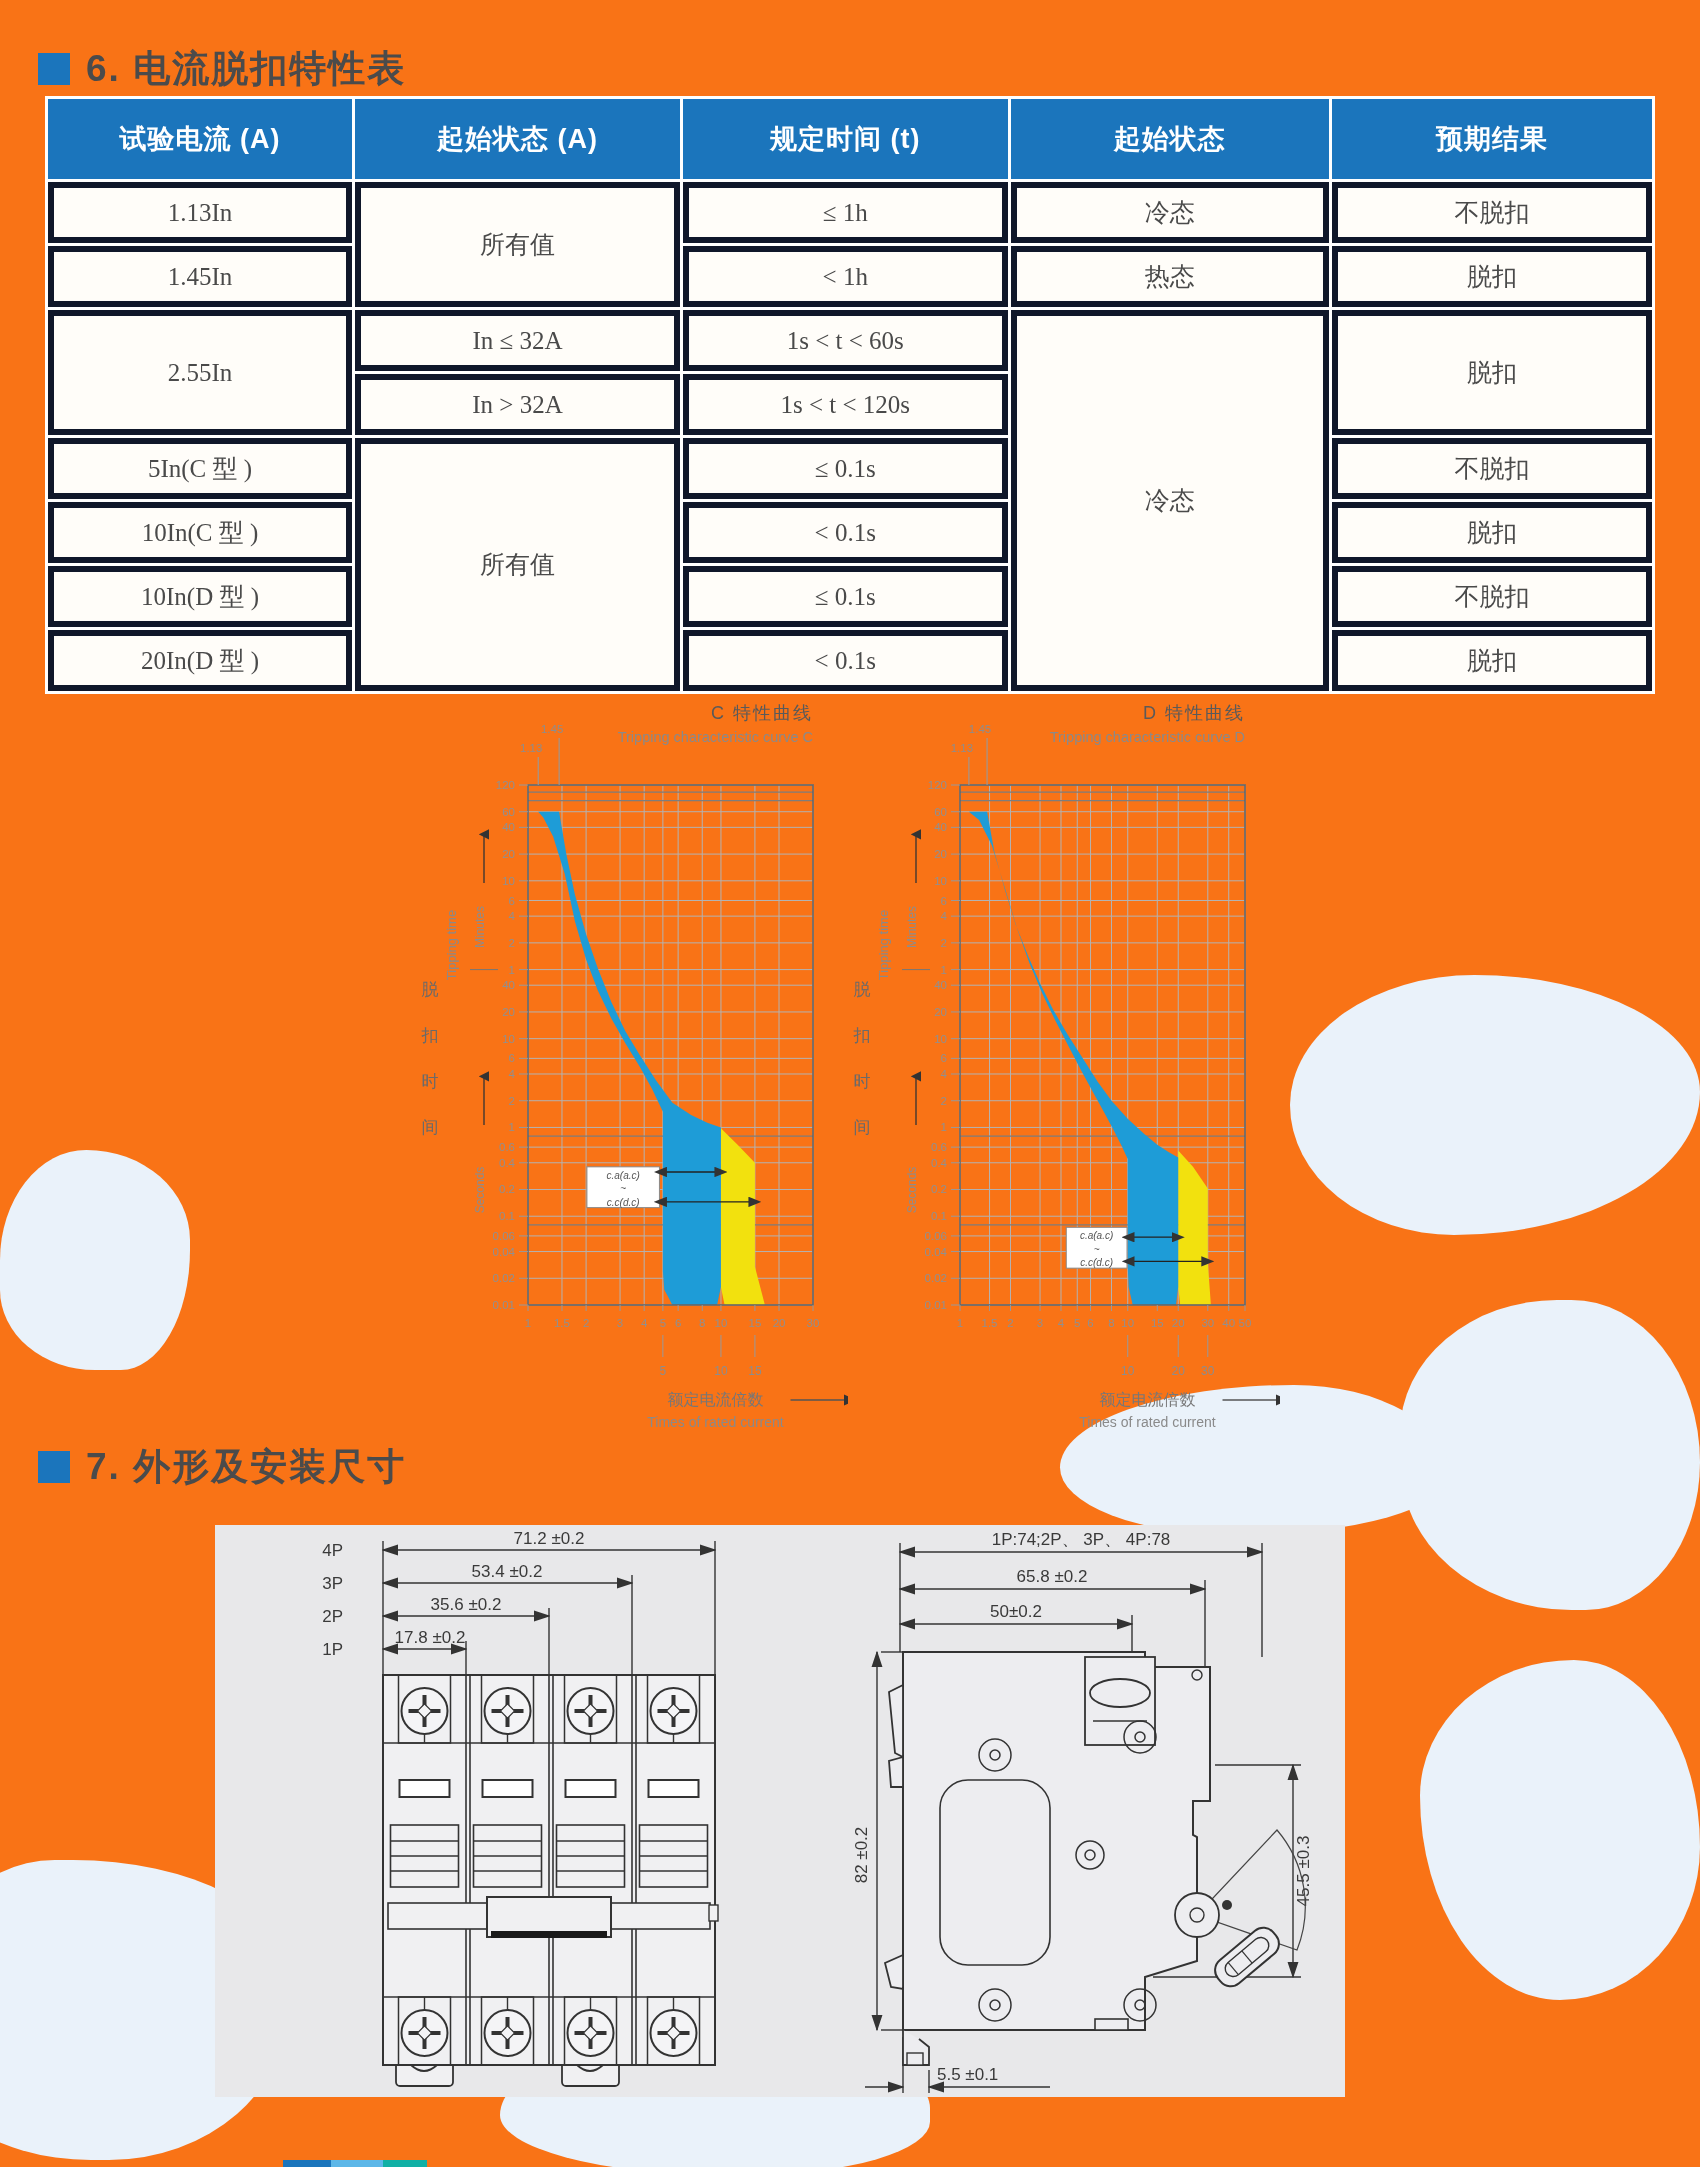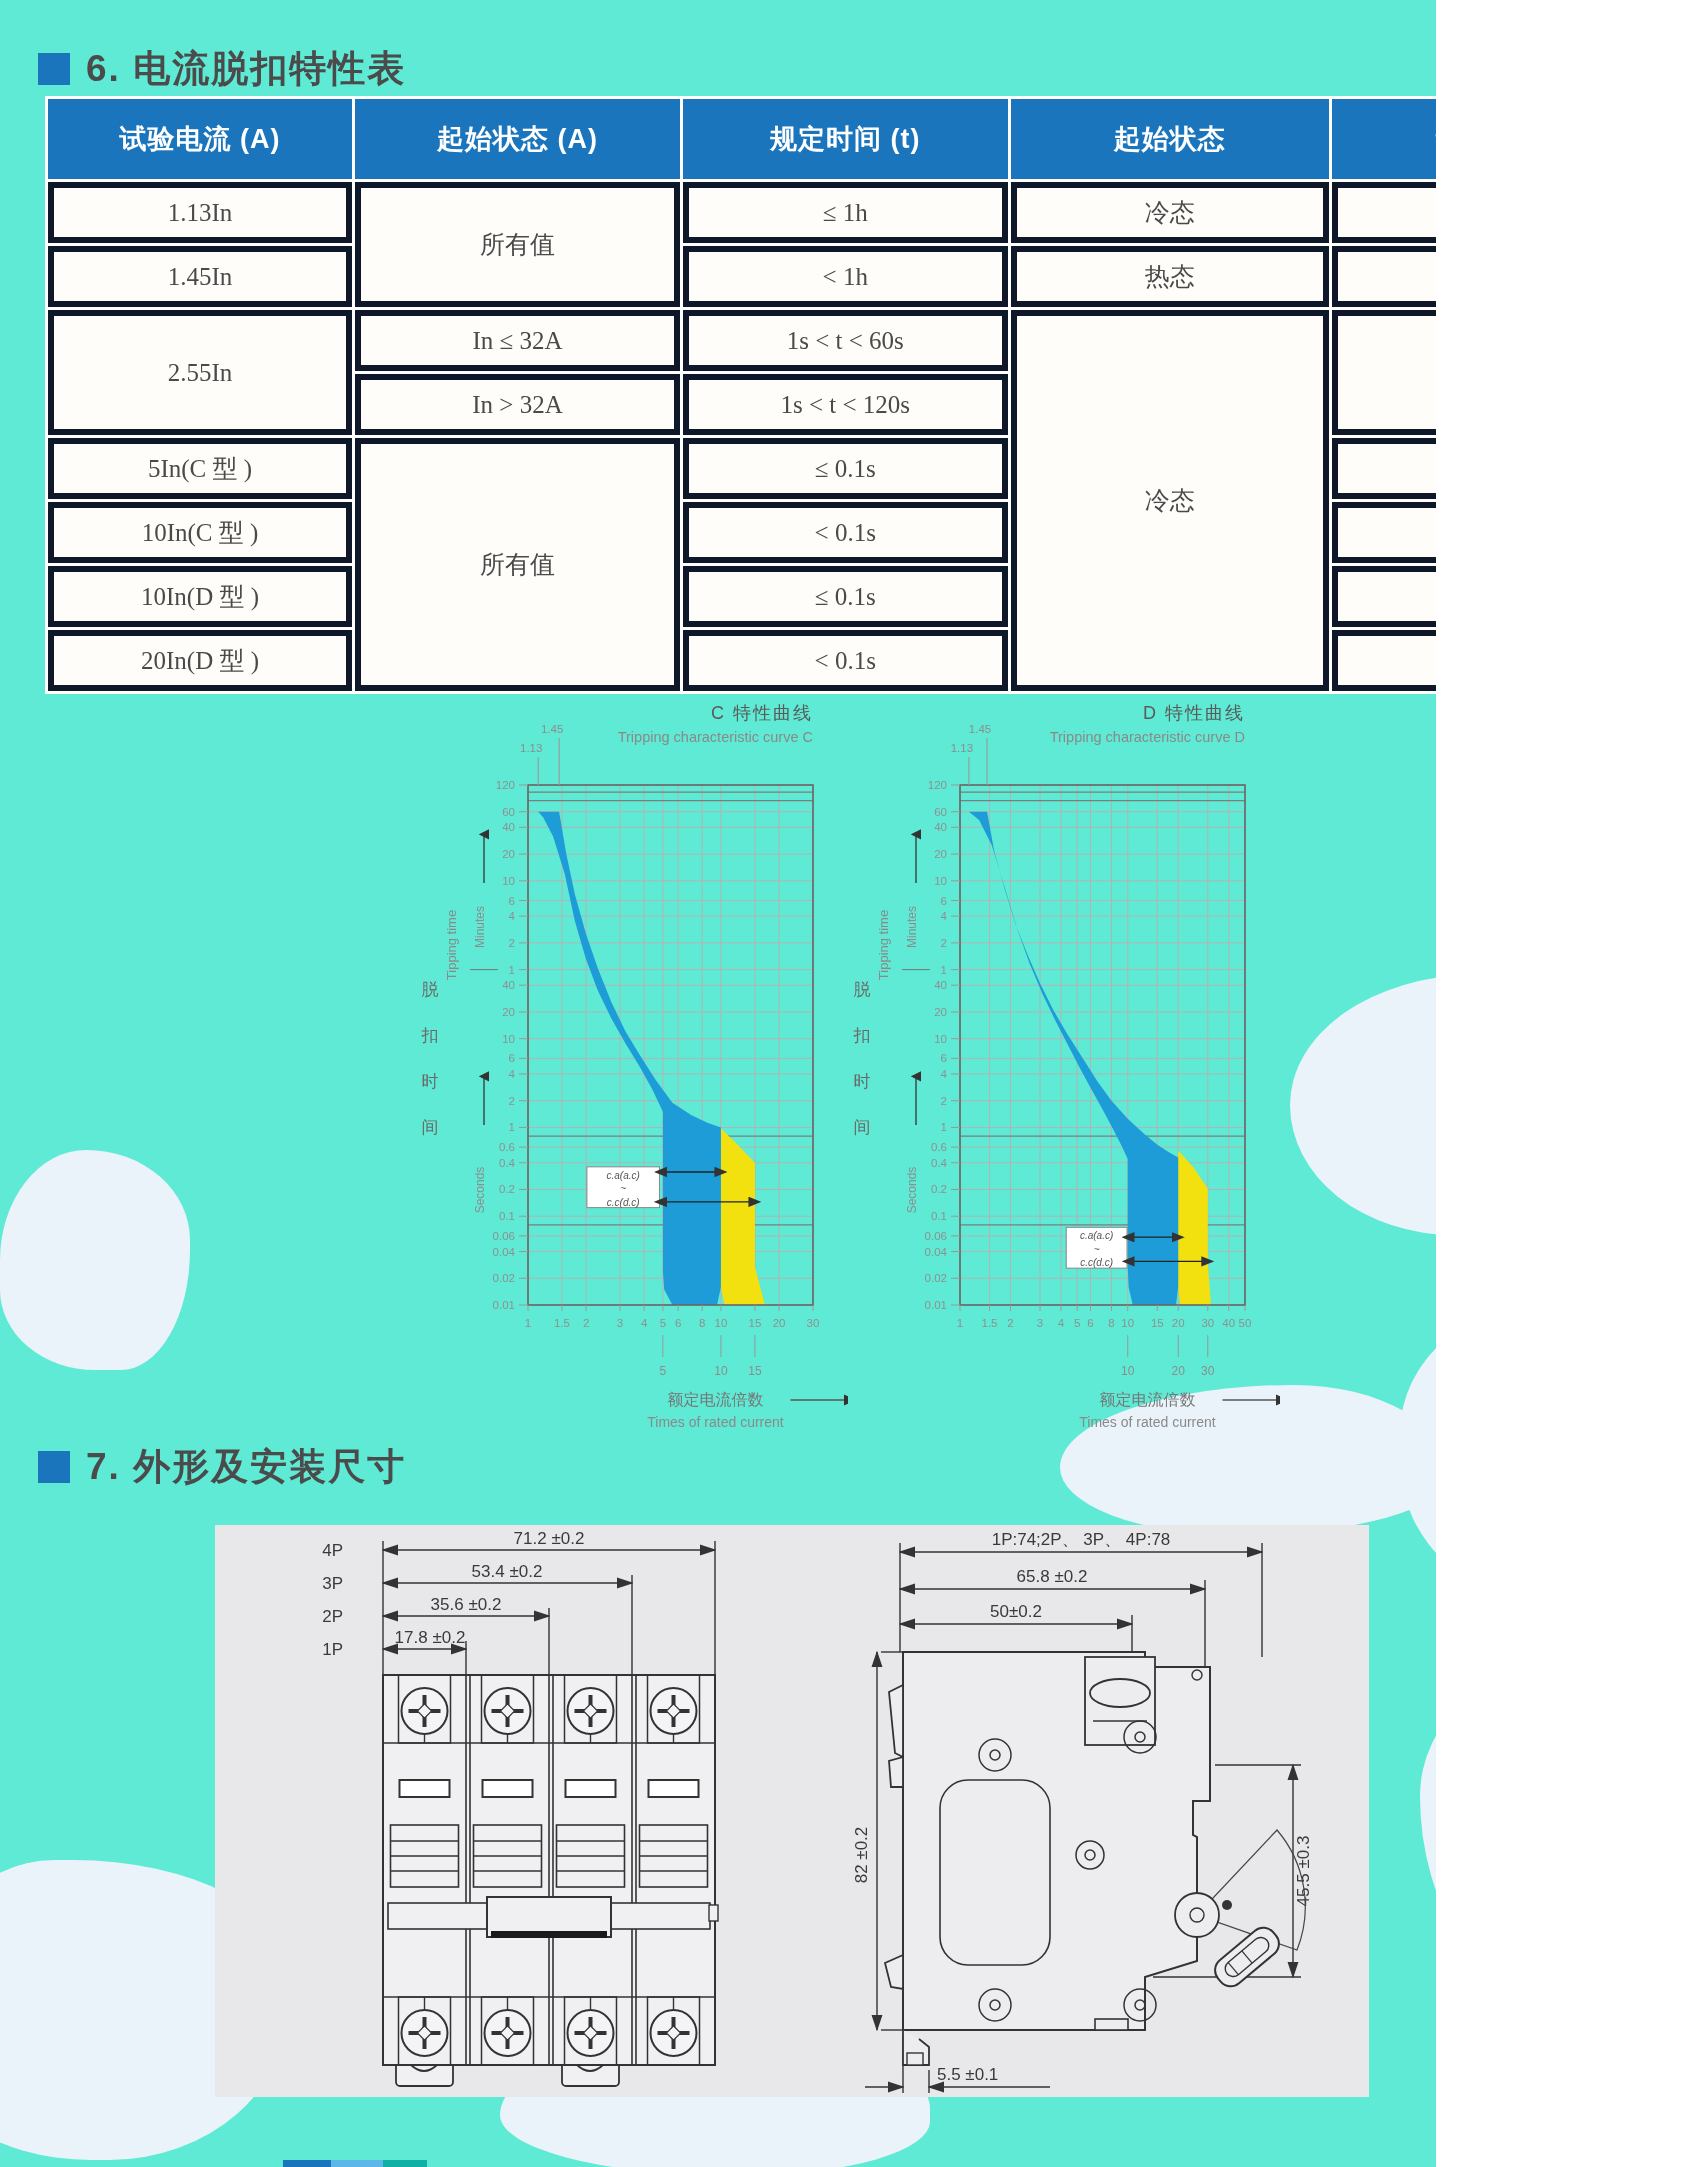--- a/index.html
+++ b/index.html
@@ -1,30 +1,30 @@
 <!DOCTYPE html>
 <html><head>
 <meta charset="utf-8">
 <style>
   html,body{margin:0;padding:0;background:#ffffff;}
   body{font-family:"Liberation Sans",sans-serif;}
-  #page{position:relative;width:1436px;height:2167px;background:#5eead4;overflow:hidden;}
+  #page{position:relative;width:1700px;height:2167px;background:#f97316;overflow:hidden;}
   .blob{position:absolute;background:#eaf2fa;z-index:0;}
   
   .sec-head{position:absolute;display:flex;align-items:center;z-index:2;}
   .sec-square{width:32px;height:32px;background:#1b75bc;margin-right:16px;flex:0 0 auto;}
   .sec-title{font-size:37px;font-weight:bold;color:#4b4b4b;letter-spacing:2px;}
   
   table.trip{position:absolute;left:45px;top:96px;width:1610px;border-collapse:separate;border-spacing:3px;background:#fff;z-index:2;}
   table.trip th{background:#1b75bc;border:2px solid #1b75bc;color:#ffffff;font-size:27px;font-weight:bold;height:74px;letter-spacing:1px;}
   table.trip td{border:6px solid #0f172a;background:#fffdf9;color:#4a4a4a;font-size:25px;text-align:center;height:47px;font-family:"Liberation Serif","DejaVu Serif",serif;}
   
   .chart{position:absolute;z-index:2;}
   
-  .panel{position:absolute;left:215px;top:1525px;width:1130px;height:572px;background:#e8e8ea;z-index:1;padding-left:24px;}
+  .panel{position:absolute;left:215px;top:1525px;width:1130px;height:572px;background:#e8e8ea;z-index:1;}
   .deco-strip{position:absolute;top:2160px;height:7px;z-index:3;}
   svg text{font-family:"Liberation Sans",sans-serif;}
 </style>
 </head>
 <body>
 
 <div id="page">
 
   <div class="blob" style="left:1290px;top:975px;width:410px;height:260px;border-radius:45% 55% 60% 40%/50% 45% 55% 50%;"></div>
   <div class="blob" style="left:1400px;top:1300px;width:300px;height:310px;border-radius:55% 45% 40% 60%/45% 55% 50% 50%;"></div>

